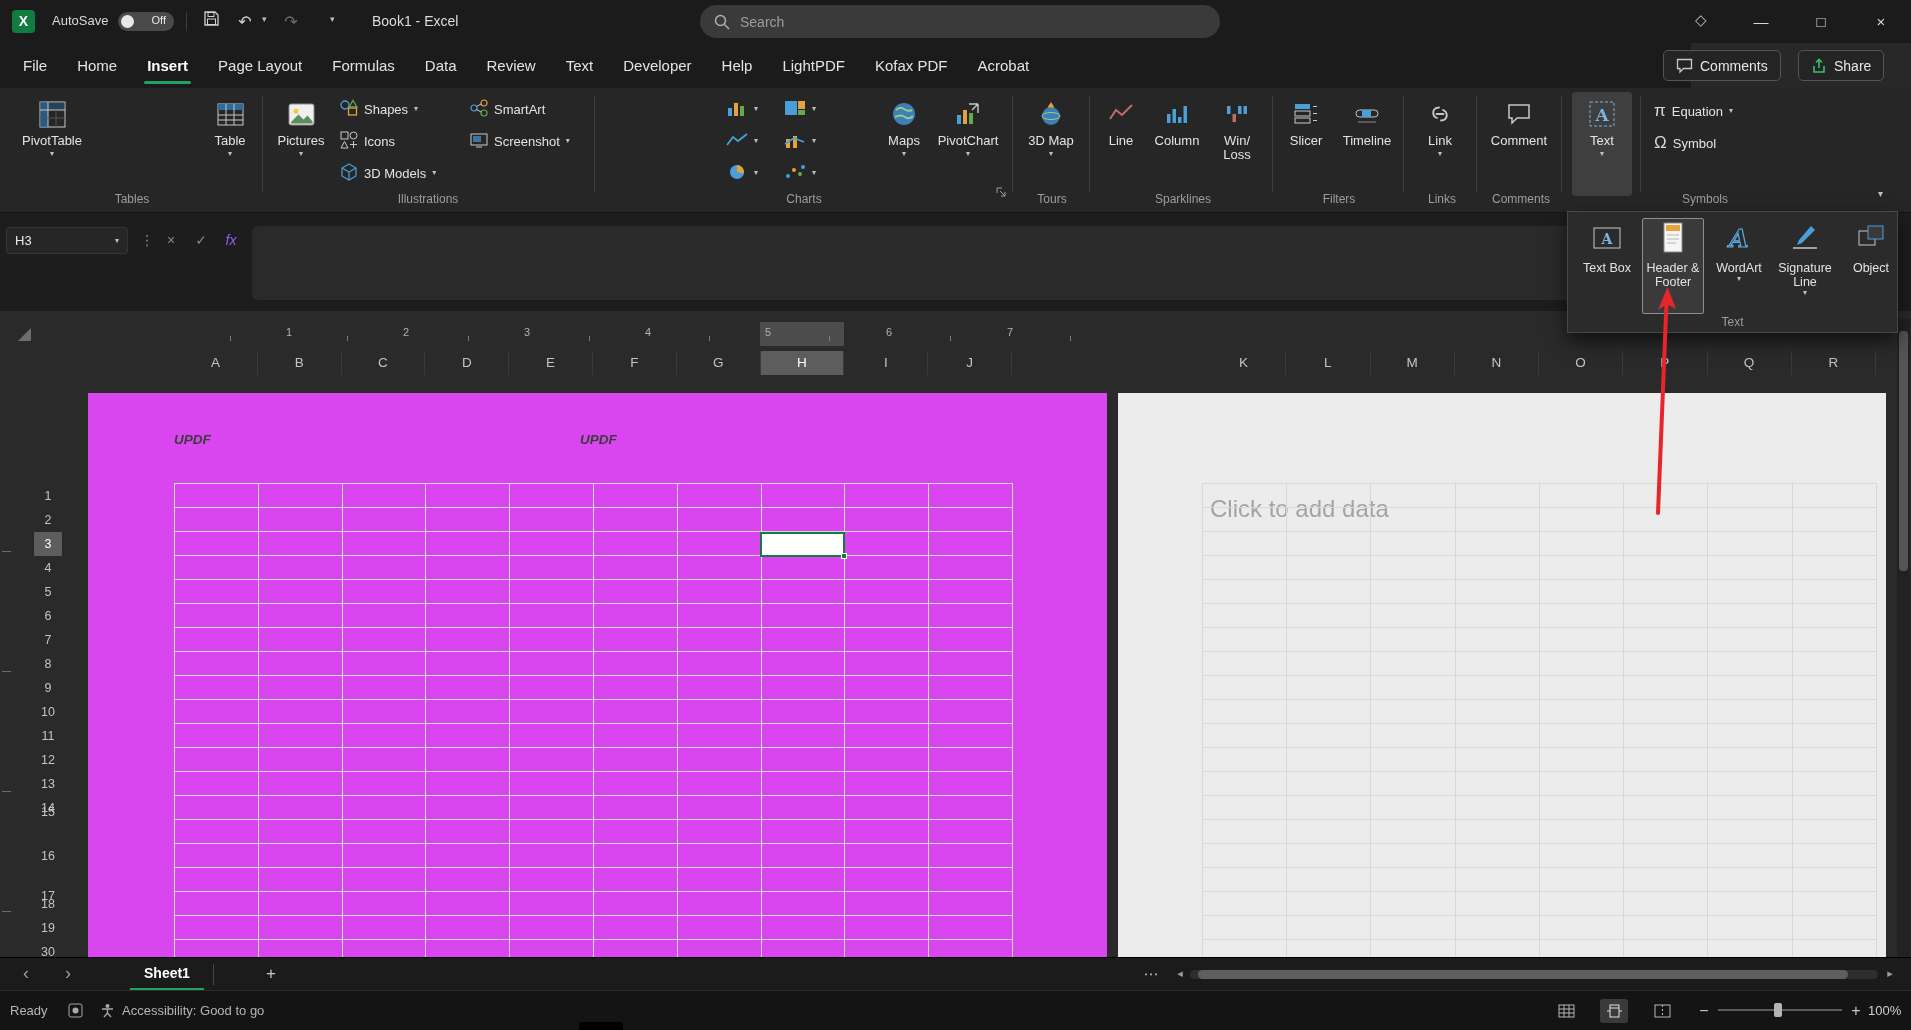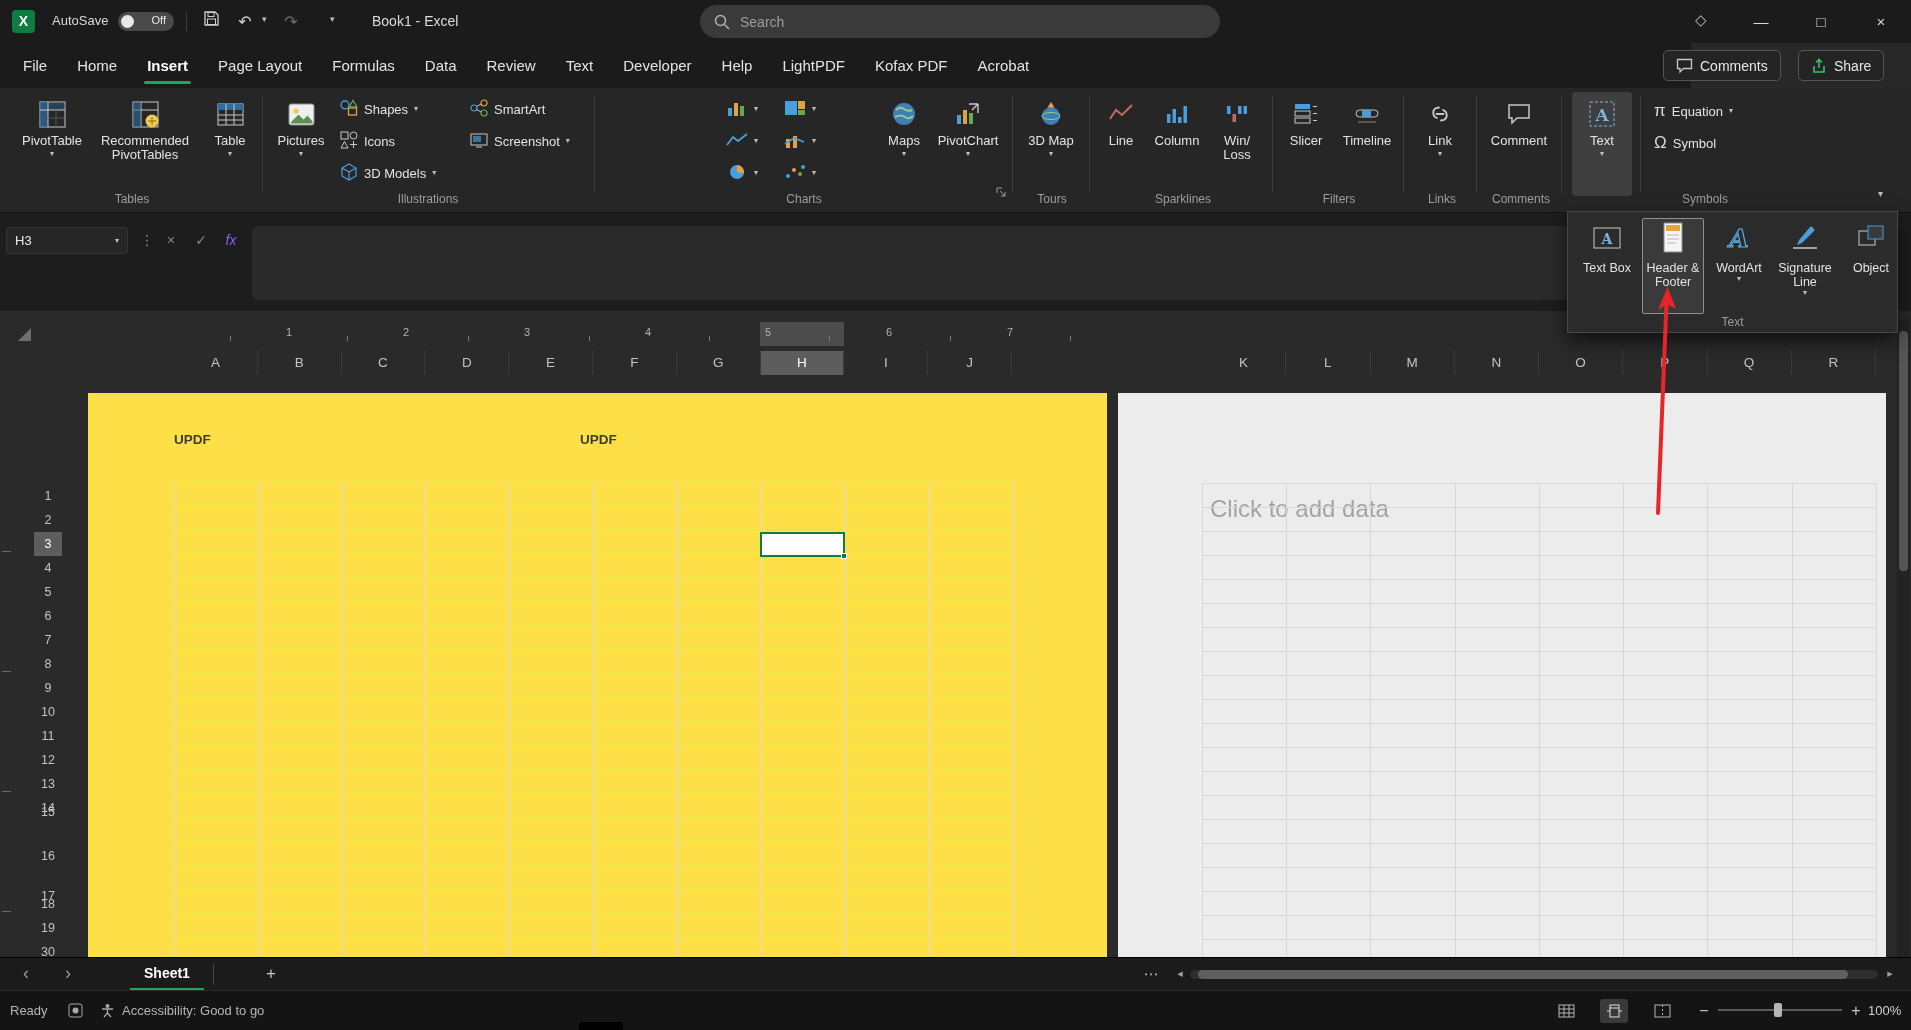--- a/index.html
+++ b/index.html
@@ -71,21 +71,21 @@
   .ruler-tick { position:absolute; top:14px; width:1px; height:5px; background:#7a7a7a; }
   .select-all { position:absolute; left:18px; top:17px; width:0; height:0; border-left:13px solid transparent; border-bottom:13px solid #6e6e6e; }
   .colhdrs { position:absolute; left:0; top:40px; width:1911px; height:24px; }
   .colhdr { position:absolute; top:0; height:24px; line-height:24px; text-align:center; font-size:13.5px; color:#c3c3c3; border-right:1px solid #3a3a3a; }
   .colhdr.selected { background:#5d5d5d; color:#ffffff; }
   .rowhdrs { position:absolute; left:34px; top:173px; width:28px; height:473px; overflow:hidden; }
   .rowhdr { position:absolute; left:0; width:28px; height:24px; line-height:24px; text-align:center; font-size:12.5px; color:#c3c3c3; }
   .rowhdr.selected { background:#5d5d5d; color:#ffffff; }
   .vruler-tick { position:absolute; left:2px; width:9px; height:1px; background:#6a6a6a; }
 
-  .page1 { position:absolute; left:88px; top:82px; width:1019px; height:564px; background:#fde047; }
+  .page1 { position:absolute; left:88px; top:82px; width:1019px; height:564px; background:#d946ef;font-style:italic; }
   .pg-hdr { position:absolute; top:39px; font-size:13.5px; font-weight:bold; color:#3c3c3c; }
   .grid1 { position:absolute; left:86px; top:90px; width:839px; height:474px; border-left:1px solid #d9d9d9; border-top:1px solid #d9d9d9;
     background-image:repeating-linear-gradient(to right,transparent 0,transparent 82.8px,#d9d9d9 82.8px,#d9d9d9 83.8px),
                      repeating-linear-gradient(to bottom,transparent 0,transparent 23px,#d9d9d9 23px,#d9d9d9 24px); }
   .selcell { position:absolute; left:672px; top:139px; width:85px; height:25px; background:#ffffff; border:2px solid #107c41; }
   .fillhandle { position:absolute; right:-4px; bottom:-4px; width:6px; height:6px; background:#107c41; border:1px solid #ffffff; }
 
   .page2 { position:absolute; left:1118px; top:82px; width:768px; height:564px; background:#ececec; }
   .grid2 { position:absolute; left:84px; top:90px; width:675px; height:474px; border-left:1px solid #d8d8d8; border-top:1px solid #d8d8d8;
     background-image:repeating-linear-gradient(to right,transparent 0,transparent 83.25px,#d8d8d8 83.25px,#d8d8d8 84.25px),
@@ -197,33 +197,20 @@
             <rect x="1" y="1" width="8" height="25" fill="#2f6b9e" opacity=".75"></rect>
             <rect x="9" y="1" width="17" height="8" fill="#2f6b9e" opacity=".4"></rect>
             <line x1="9" y1="1" x2="9" y2="26" stroke="#c8c8c8"></line>
             <line x1="1" y1="9" x2="26" y2="9" stroke="#c8c8c8"></line>
             <line x1="17" y1="9" x2="17" y2="26" stroke="#555"></line>
             <line x1="1" y1="17" x2="26" y2="17" stroke="#555"></line>
           </svg>
         </div>
       <div class="rlb">PivotTable</div>
       <span class="chev">▾</span>
-    </div>
-    <div class="btnL" style="left:92px;width:106px">
-      <div class="ric">
-          <svg width="27" height="27" viewBox="0 0 27 27">
-            <rect x="1" y="1" width="25" height="25" fill="none" stroke="#c8c8c8"></rect>
-            <line x1="9" y1="1" x2="9" y2="26" stroke="#c8c8c8"></line>
-            <line x1="1" y1="9" x2="26" y2="9" stroke="#c8c8c8"></line>
-            <rect x="1" y="1" width="8" height="25" fill="#2f6b9e" opacity=".6"></rect>
-            <circle cx="20" cy="20" r="6.5" fill="#f2c94c"></circle>
-            <path d="M20 16 v8 M16 20 h8" stroke="#8a6d1a"></path>
-          </svg>
-        </div>
-      <div class="rlb">Recommended PivotTables</div>
     </div>
     <div class="btnL" style="left:204px;width:52px">
       <div class="ric">
           <svg width="27" height="27" viewBox="0 0 27 27">
             <rect x="1" y="3" width="25" height="21" fill="none" stroke="#c8c8c8"></rect>
             <rect x="1" y="3" width="25" height="6" fill="#2f6b9e"></rect>
             <line x1="1" y1="14" x2="26" y2="14" stroke="#c8c8c8"></line>
             <line x1="1" y1="19" x2="26" y2="19" stroke="#c8c8c8"></line>
             <line x1="9" y1="3" x2="9" y2="24" stroke="#c8c8c8"></line>
             <line x1="17" y1="3" x2="17" y2="24" stroke="#c8c8c8"></line>

